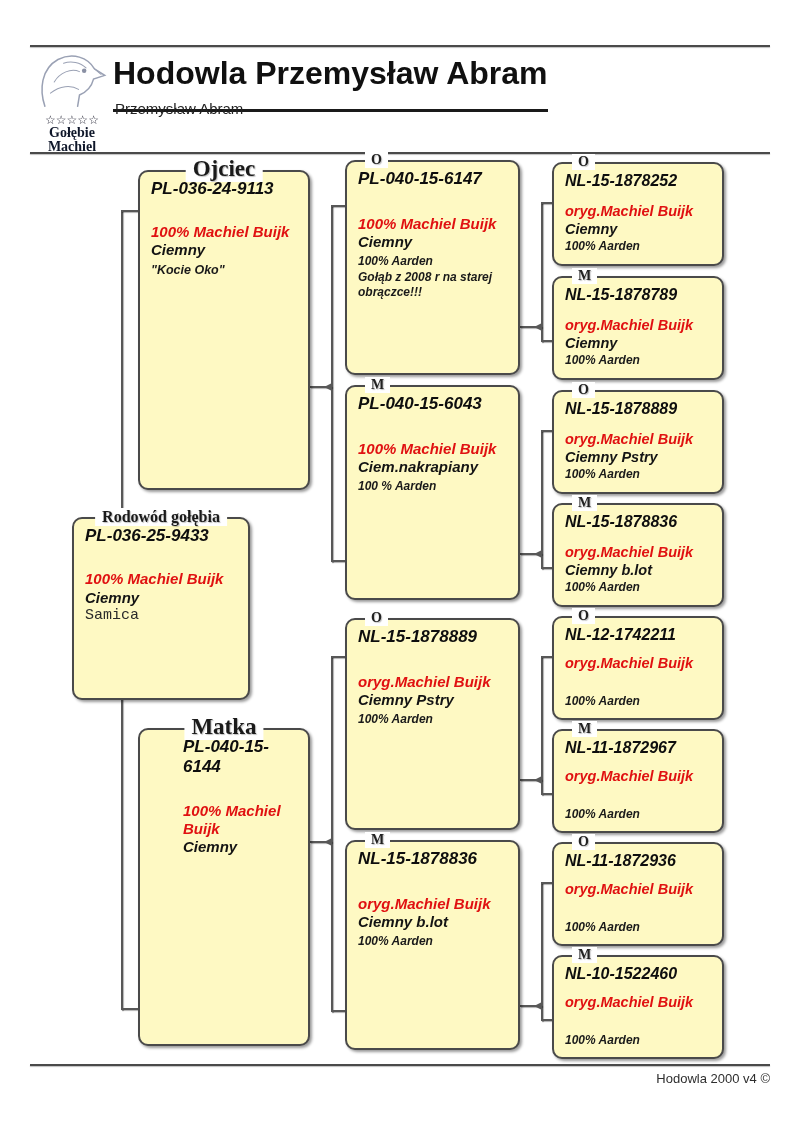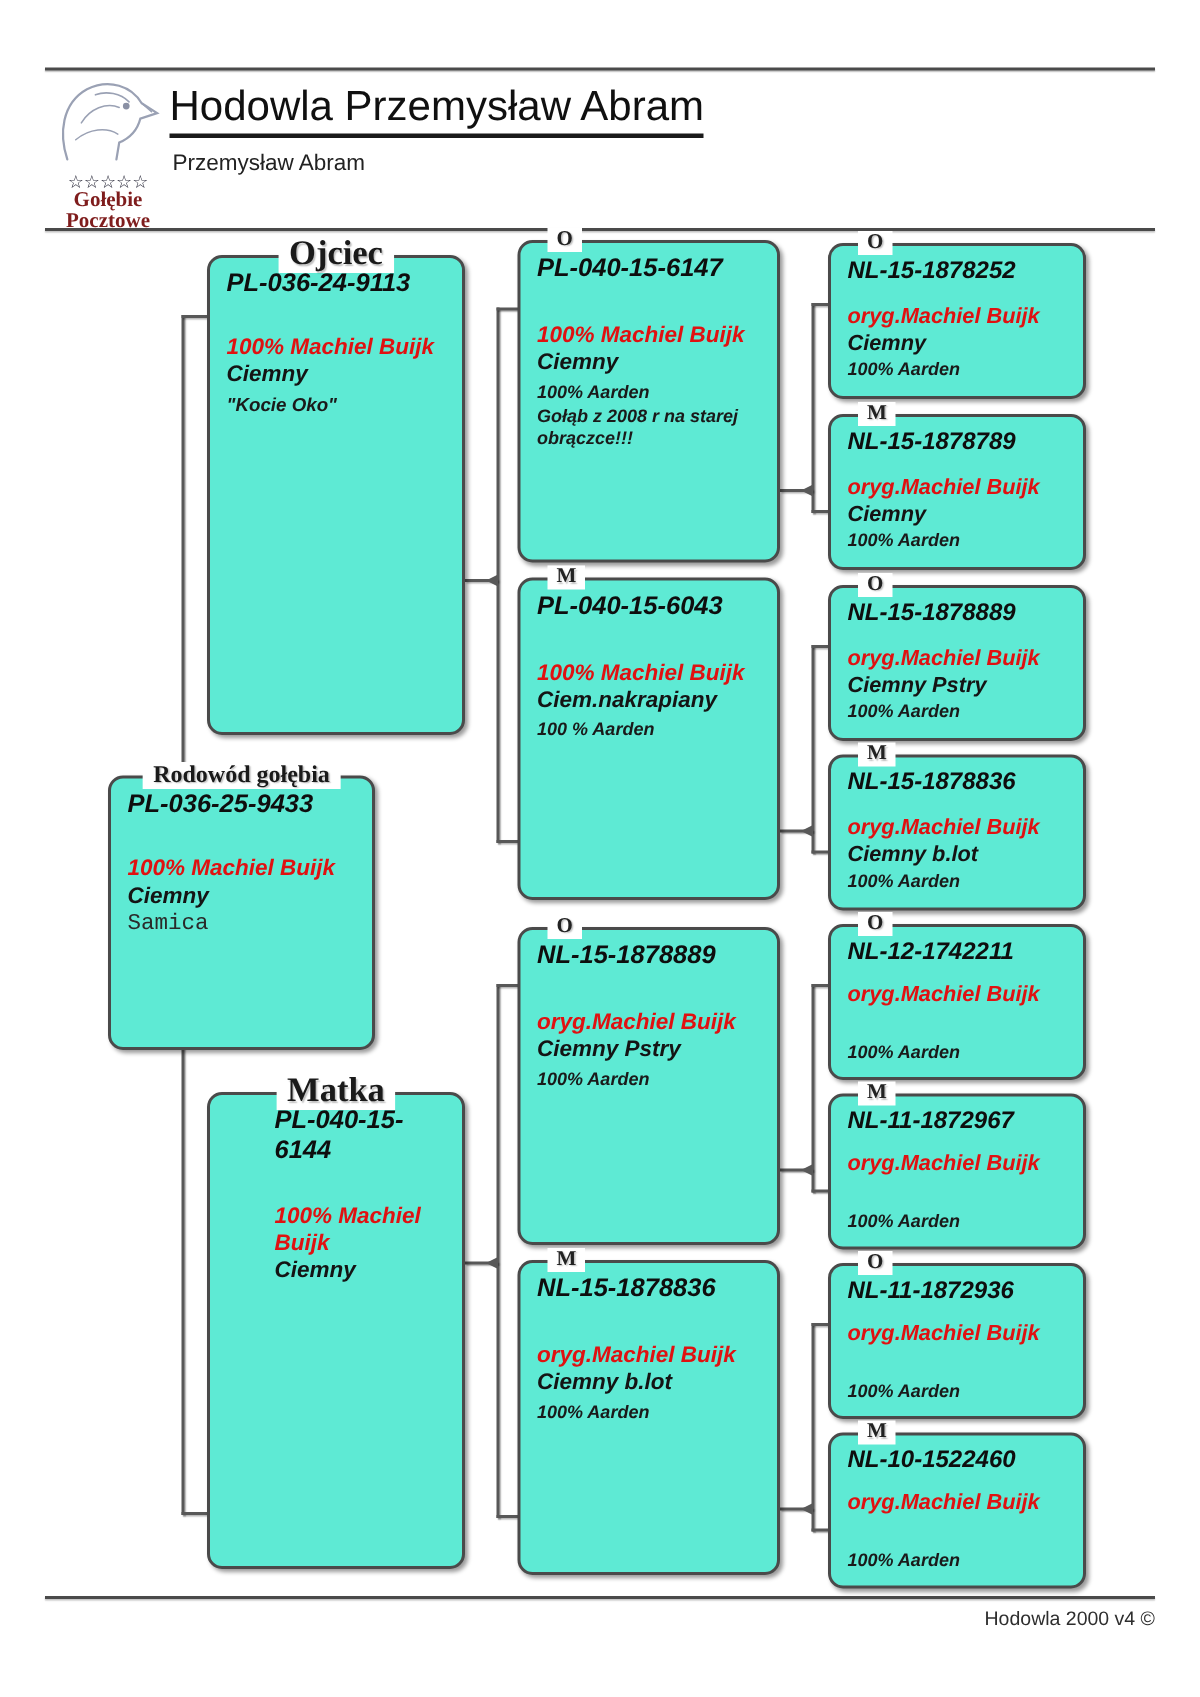--- a/index.html
+++ b/index.html
@@ -1,32 +1,32 @@
 <!DOCTYPE html>
 <html><head>
 <meta charset="utf-8">
 <style>
   html,body{margin:0;padding:0;background:#ffffff;}
   #page{position:relative;width:800px;height:1131px;background:#ffffff;overflow:hidden;
         font-family:"Liberation Sans",sans-serif;}
   .rule{position:absolute;background:#4a4a4a;height:2px;box-shadow:0 1px 1px rgba(0,0,0,.25);}
   
-  #title{position:absolute;left:113px;top:55px;font-size:28px;font-weight:normal;color:#101010;
-         border-bottom:3px solid #1a1a1a;padding-bottom:2px;white-space:nowrap;}
+  #title{position:absolute;left:113px;top:55px;font-size:32px;font-weight:bold;color:#101010;
+         border-bottom:3px solid #1a1a1a;padding-bottom:17px;white-space:nowrap;}
   #subtitle{position:absolute;left:115px;top:100px;font-size:15px;color:#222;}
   #logo{position:absolute;left:31px;top:52px;width:82px;text-align:center;color:#2c2c34;}
   #logo .stars{font-size:12px;letter-spacing:0px;color:#2c2c3c;line-height:1;}
-  #logo .lname{font-family:"Liberation Serif",serif;font-weight:bold;font-size:14px;line-height:1.02;color:#7f1d1d;}
+  #logo .lname{font-family:"Liberation Serif",serif;font-weight:bold;font-size:14px;line-height:1.02;color:#0f172a;}
   
   .vline,.hline{position:absolute;background:#585858;z-index:1;box-shadow:1px 1px 1px rgba(0,0,0,.3);}
   .vline{width:2px;} .hline{height:2px;}
   .tri{position:absolute;width:0;height:0;z-index:1;
        border-top:4px solid transparent;border-bottom:4px solid transparent;border-right:8px solid #585858;}
   
-  .box{position:absolute;background:#5eead4;border:2px solid #4a4a4a;border-radius:10px;
+  .box{position:absolute;background:#fef9c3;border:2px solid #4a4a4a;border-radius:10px;
        box-shadow:2px 2px 3px rgba(0,0,0,.4);z-index:2;box-sizing:border-box;}
   .btitle{position:absolute;left:50%;transform:translateX(-50%);background:#fff;padding:0 7px;
           font-family:"Liberation Serif",serif;font-weight:bold;color:#1a1a1a;white-space:nowrap;
           text-shadow:1px 1px 1px rgba(0,0,0,.25);}
   .btitle.big{font-size:23px;top:-16px;}
   .btitle.small{font-size:16px;top:-11px;text-align:center;}
   .sexlab{position:absolute;left:18px;top:-10px;background:#fff;padding:0 6px;
           font-family:"Liberation Serif",serif;font-weight:bold;font-size:14px;color:#222;
           text-shadow:1px 1px 1px rgba(0,0,0,.25);}
   .content{padding:7px 11px;font-style:italic;font-weight:bold;color:#141414;line-height:1.2;}
@@ -61,21 +61,21 @@
         <path d="M10 58 C4 40 6 18 24 8 C40 0 56 6 63 18 L74 25 L62 29 C60 37 54 43 47 46 L45 58"></path>
         <path d="M20 32 C26 22 38 17 47 21" stroke-width="1.1"></path>
         <path d="M16 44 C26 36 38 35 46 40" stroke-width="1.1"></path>
         <path d="M30 12 C38 9 48 11 54 17" stroke-width="1.1"></path>
         <circle cx="52" cy="20" r="2.4" fill="#8a90a4" stroke="none"></circle>
         <path d="M63 18 L70 24" stroke-width="1.1"></path>
       </svg>
     </span>
     <div class="stars">☆☆☆☆☆</div>
     <div class="lname">Gołębie</div>
-    <div class="lname">Pocztowe</div>
+    <div class="lname">Machiel</div>
   </div>
 
   <div id="title">Hodowla Przemysław Abram</div>
   <div id="subtitle">Przemysław Abram</div>
 
   <div class="vline" style="left:121px;top:210px;height:800px;"></div>
   <div class="hline" style="left:121px;top:210px;width:18px;"></div>
   <div class="hline" style="left:121px;top:1008px;width:18px;"></div>
 
   <div class="vline" style="left:331px;top:205px;height:357px;"></div>

